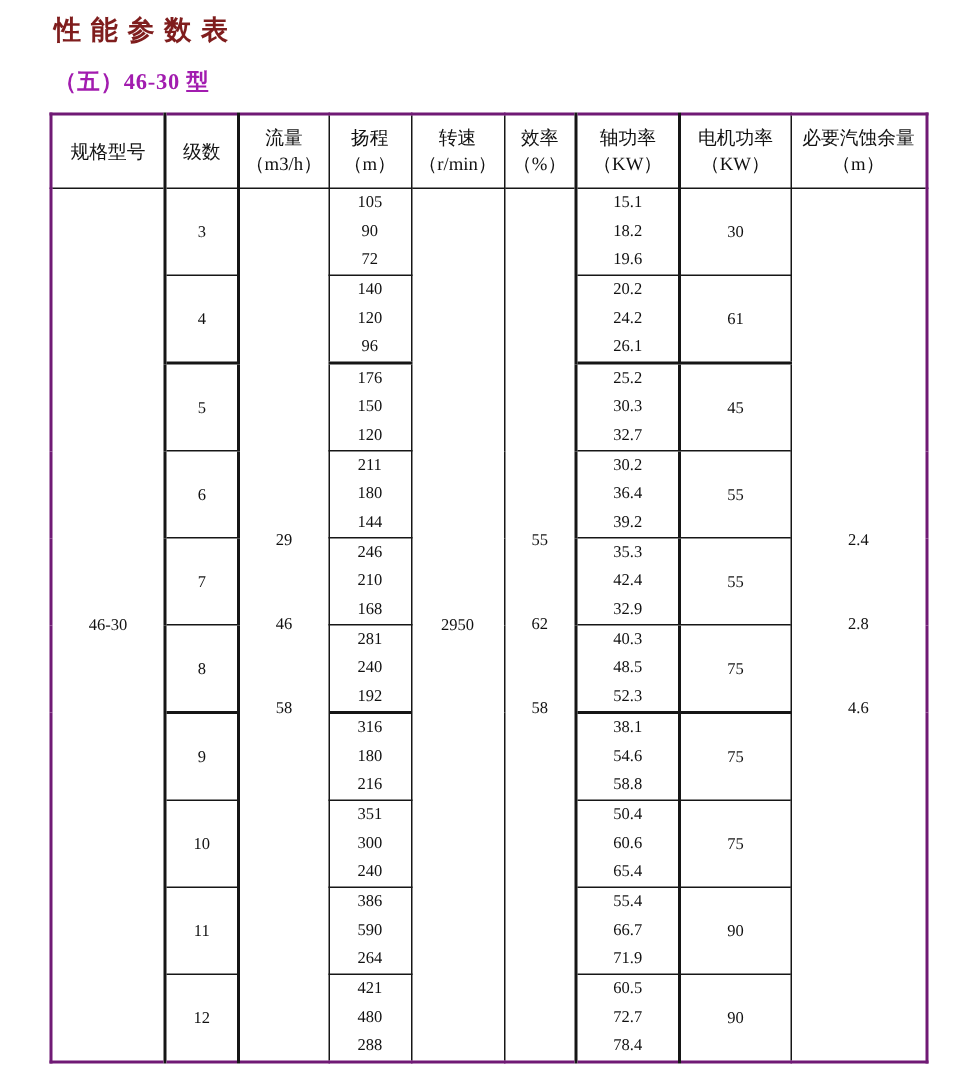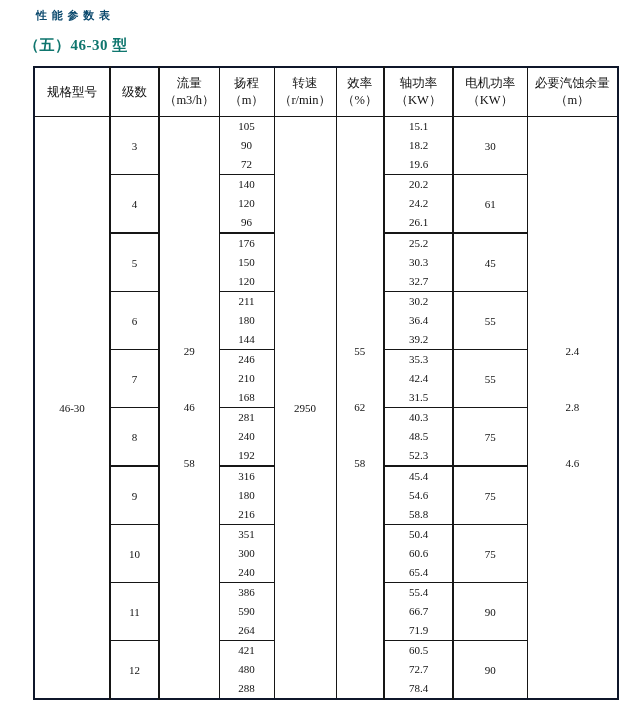--- a/index.html
+++ b/index.html
@@ -13,39 +13,39 @@
   }
   .page {
     position: relative;
     width: 642px;
     height: 720px;
     overflow: hidden;
   }
   .doc-title {
     margin: 0;
     padding: 8px 0 0 36px;
-    font-size: 11px;
+    font-size: 18px;
     font-weight: bold;
     letter-spacing: 1px;
-    color: #0c4a6e;
+    color: #7f1d1d;
   }
   .doc-subtitle {
     margin: 0;
-    padding: 13px 0 0 24px;
+    padding: 13px 0 0 36px;
     font-size: 15px;
     font-weight: bold;
     letter-spacing: 0.5px;
-    color: #0f766e;
+    color: #a21caf;
   }
   table.perf {
     border-collapse: collapse;
     table-layout: fixed;
     margin: 11px 0 0 33px;
     width: 584px;
-    border: 2px solid #0f172a;
+    border: 2px solid #701a75;
     font-family: Liberation Serif, serif;
   }
   table.perf th, table.perf td {
     border: 1px solid #161616;
     text-align: center;
     vertical-align: middle;
     padding: 0;
     font-weight: normal;
     overflow: hidden;
   }
@@ -205,21 +205,21 @@
         <tr class="stage-row">
           <td class="col-thick">7</td>
           <td>
             <div class="line">246</div>
             <div class="line">210</div>
             <div class="line">168</div>
           </td>
           <td class="col-thick">
             <div class="line">35.3</div>
             <div class="line">42.4</div>
-            <div class="line">31.5</div>
+            <div class="line">32.9</div>
           </td>
           <td>55</td>
         </tr>
         <tr class="stage-row">
           <td class="col-thick">8</td>
           <td>
             <div class="line">281</div>
             <div class="line">240</div>
             <div class="line">192</div>
           </td>
@@ -231,21 +231,21 @@
           <td>75</td>
         </tr>
         <tr class="stage-row group-start">
           <td class="col-thick">9</td>
           <td>
             <div class="line">316</div>
             <div class="line">180</div>
             <div class="line">216</div>
           </td>
           <td class="col-thick">
-            <div class="line">45.4</div>
+            <div class="line">38.1</div>
             <div class="line">54.6</div>
             <div class="line">58.8</div>
           </td>
           <td>75</td>
         </tr>
         <tr class="stage-row">
           <td class="col-thick">10</td>
           <td>
             <div class="line">351</div>
             <div class="line">300</div>

